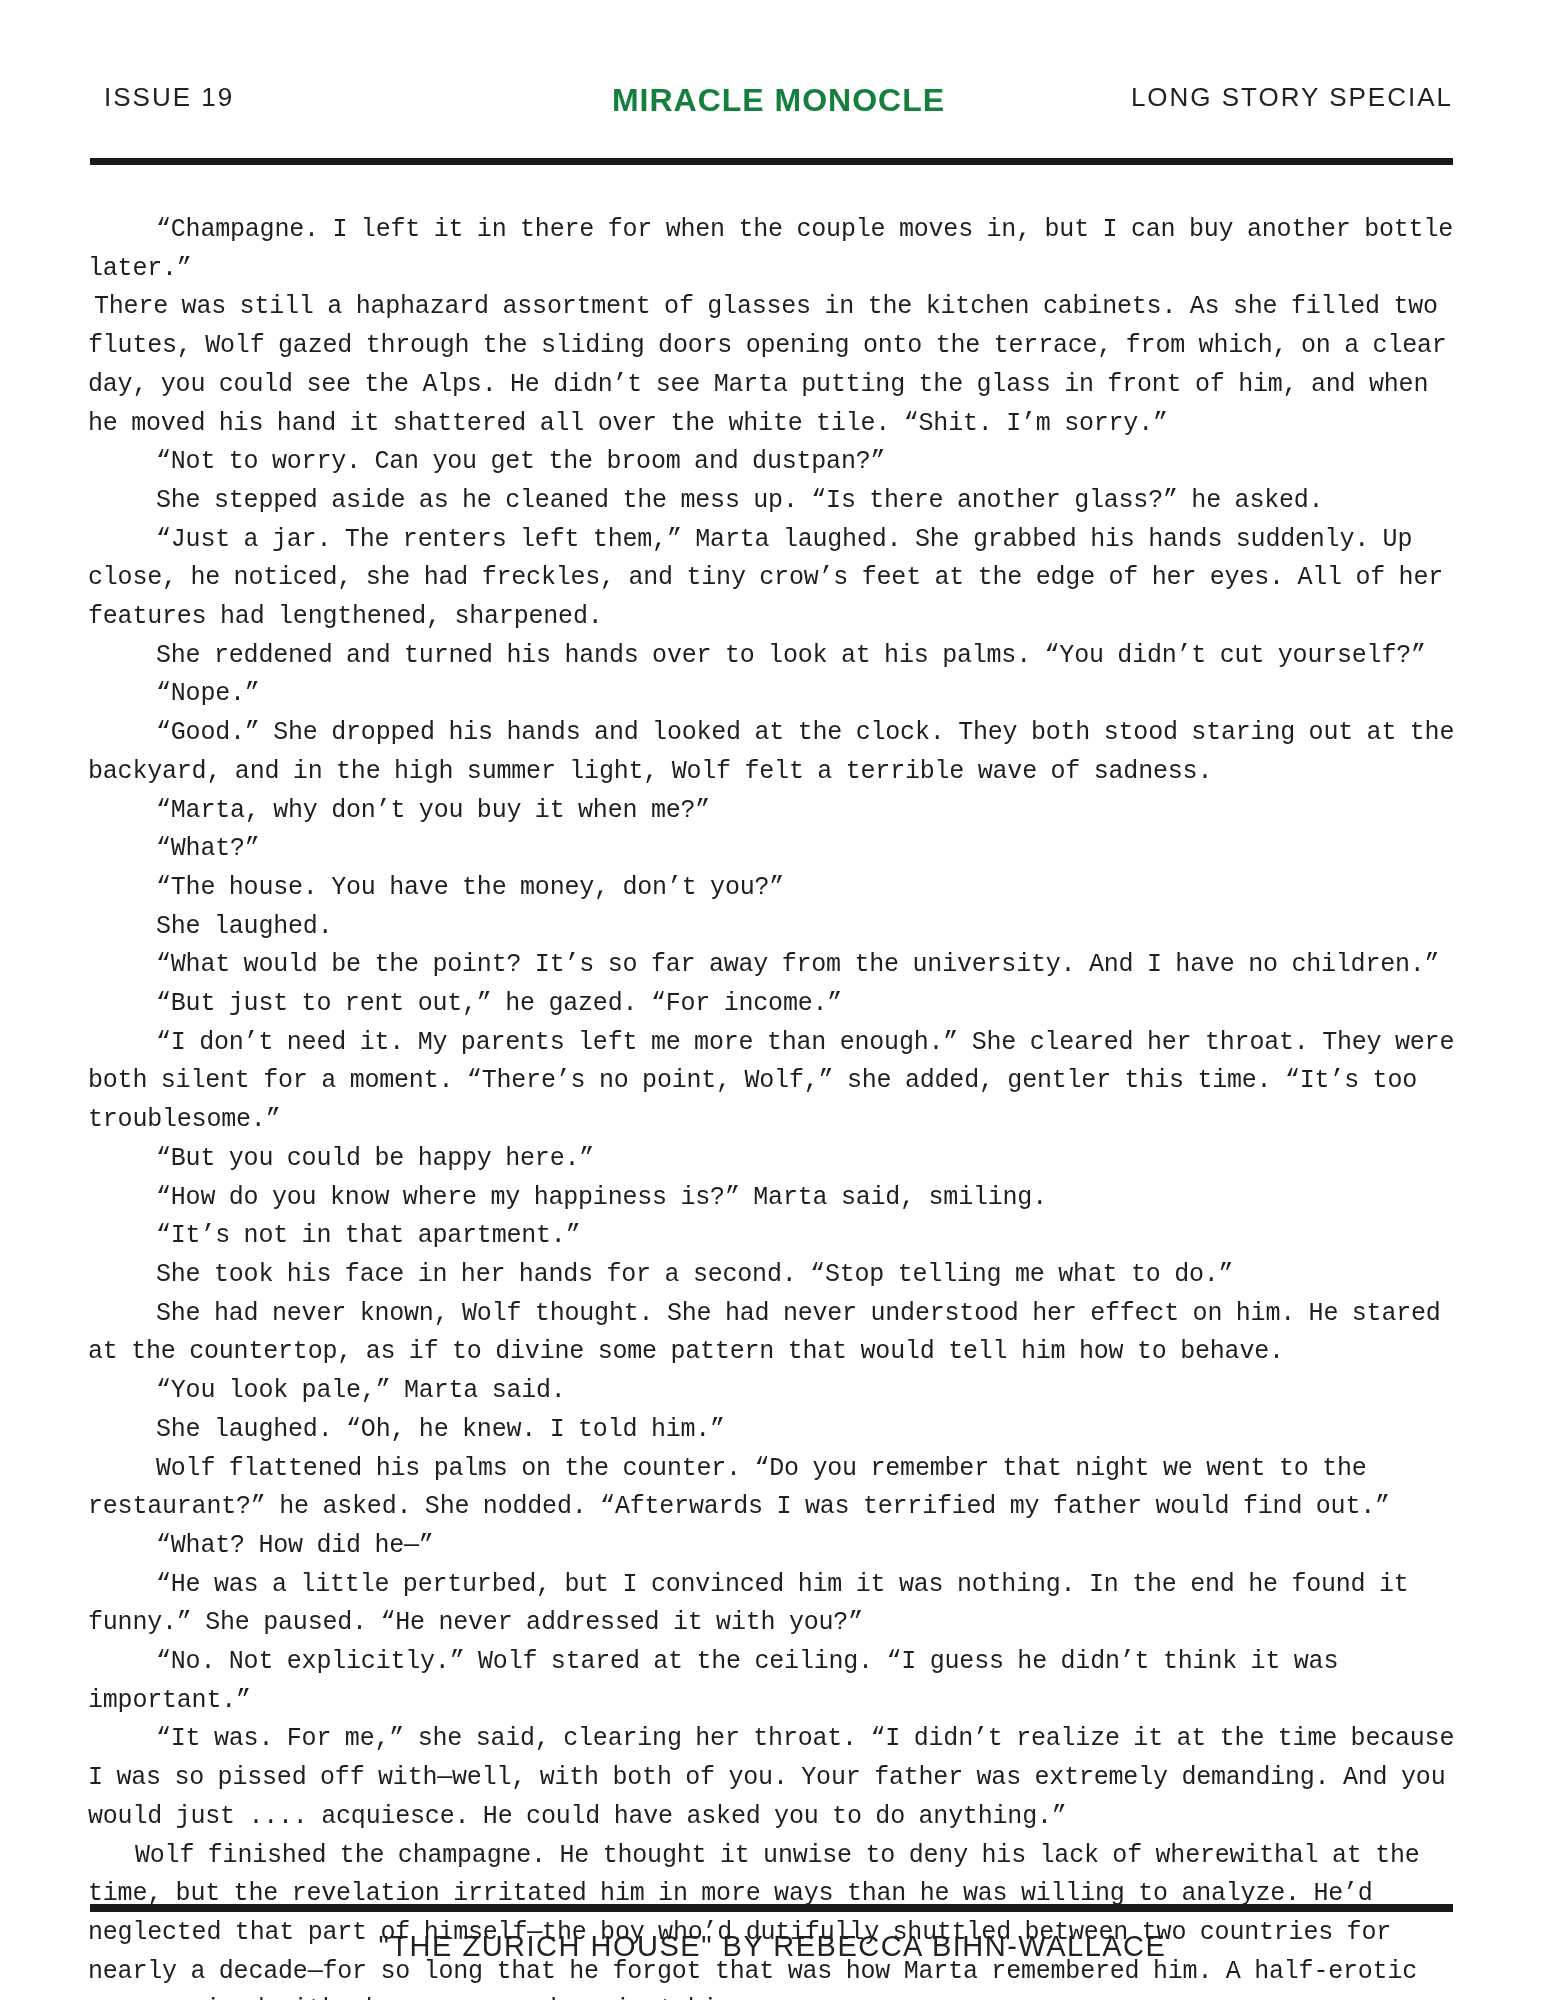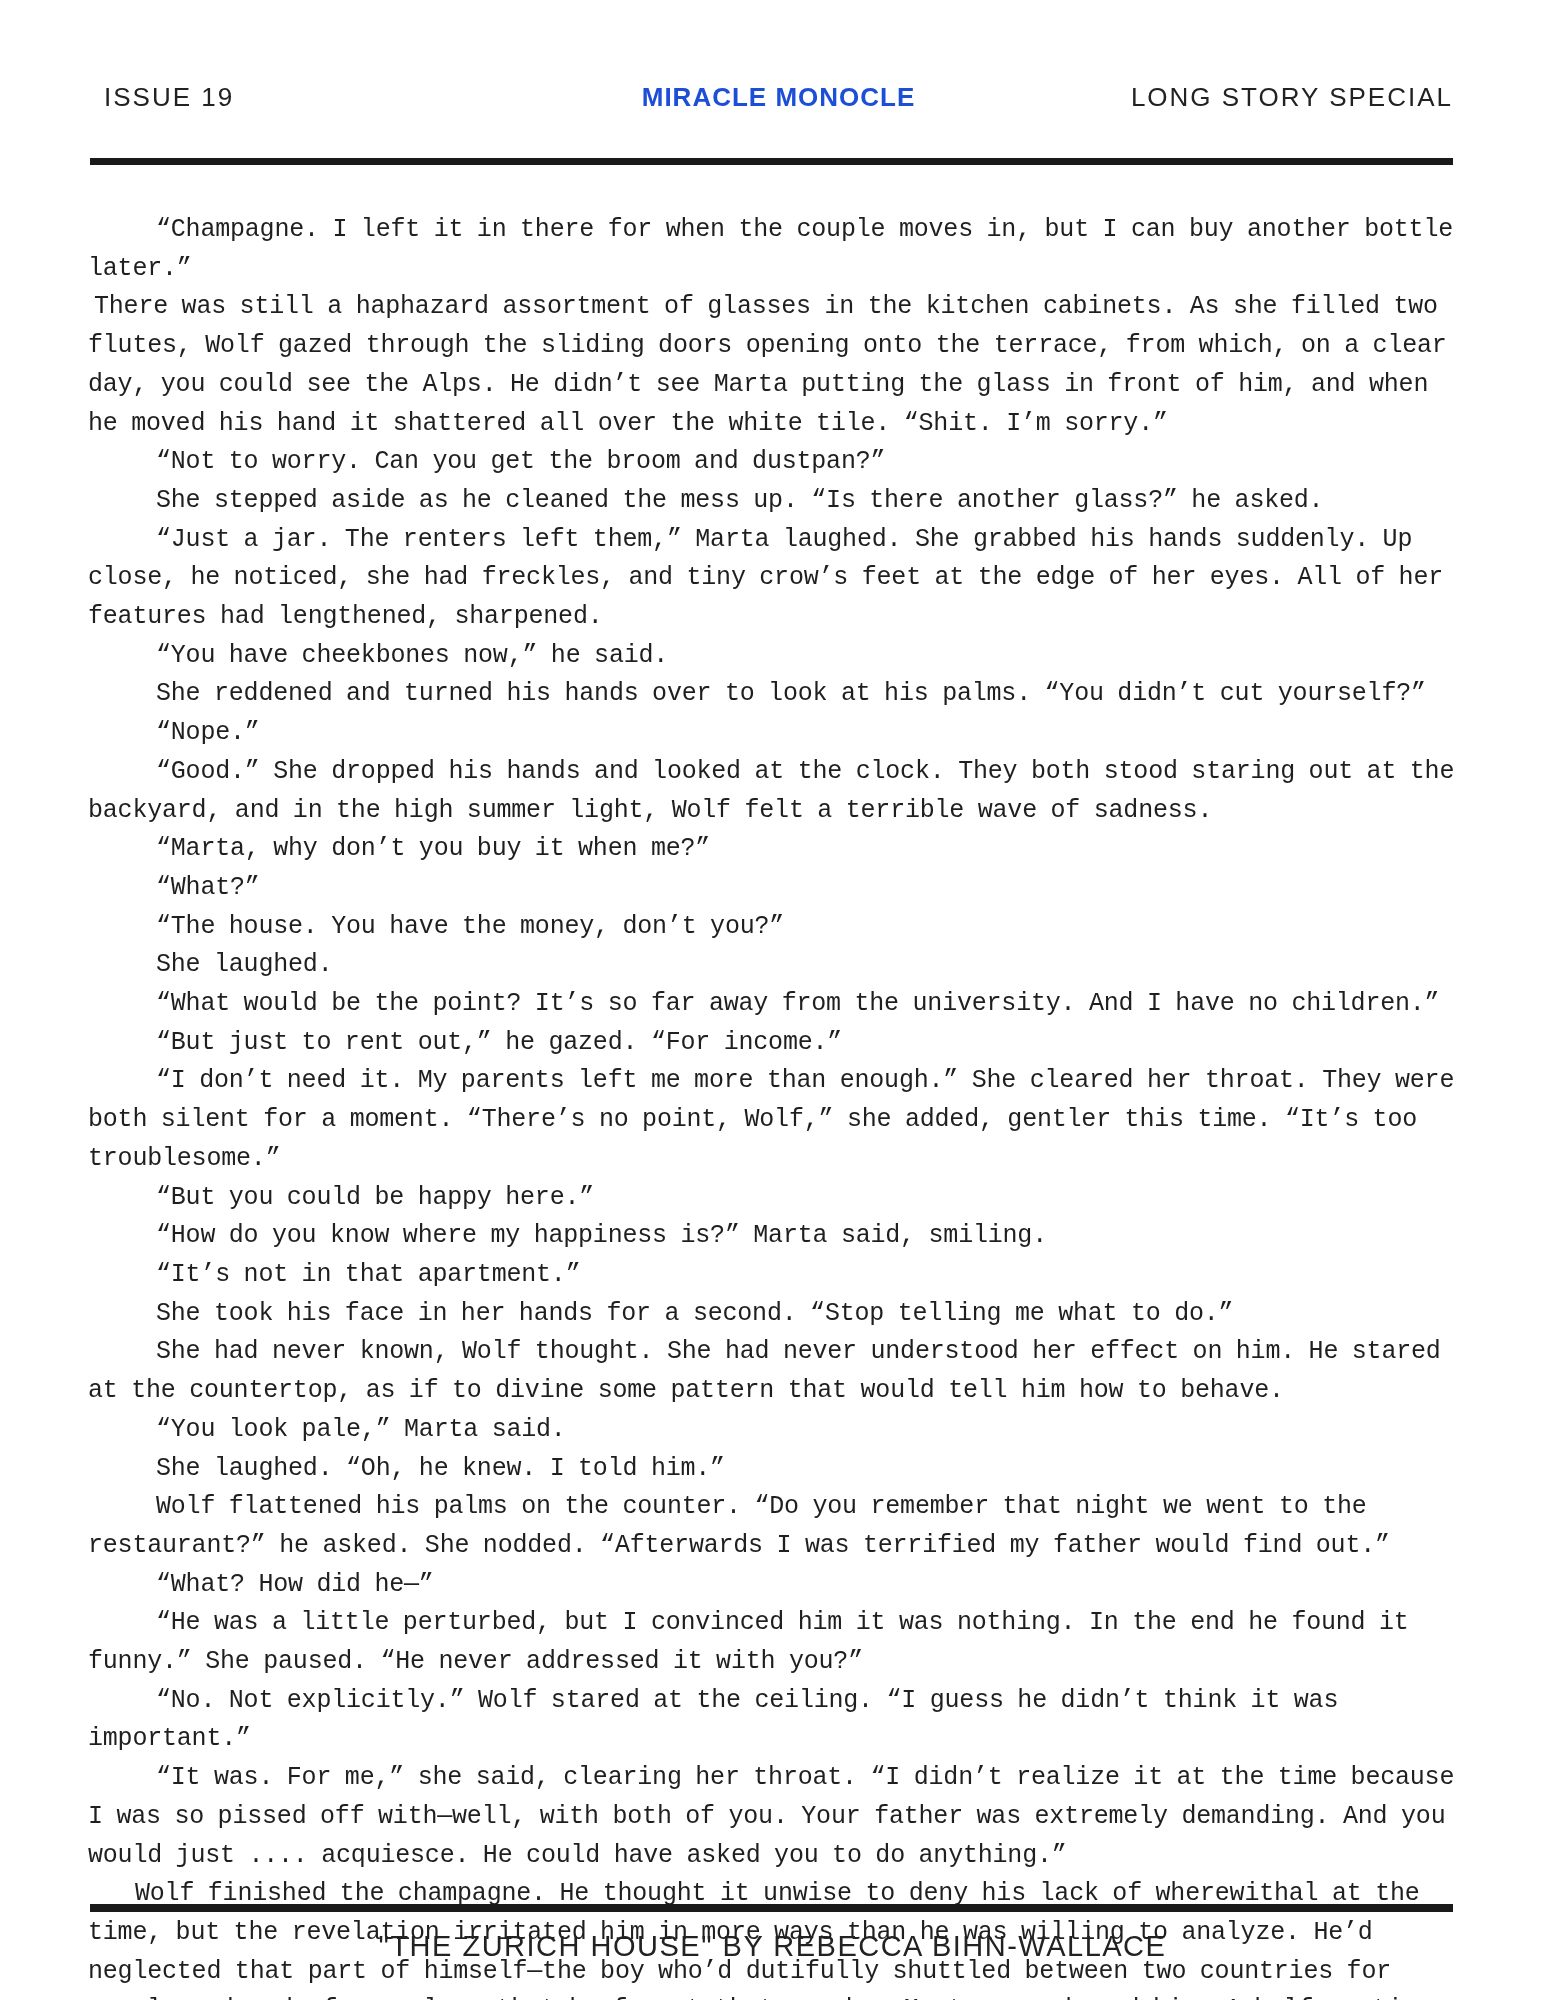--- a/index.html
+++ b/index.html
@@ -32,24 +32,24 @@
     font-size: 26px;
     font-weight: 400;
     letter-spacing: 2px;
     color: #222222;
     white-space: nowrap;
   }
   .header-center {
     position: absolute;
     left: 50%;
     transform: translateX(-50%);
-    font-size: 26px;
+    font-size: 32px;
     font-weight: 700;
     letter-spacing: 1px;
-    color: #1d4ed8;
+    color: #15803d;
     white-space: nowrap;
   }
   .rule {
     position: absolute;
     left: 90px;
     width: 1363px;
     height: 7px;
     background: #1a1a1a;
   }
   .rule-top { top: 158px; }
@@ -100,21 +100,20 @@
   </div>
 
   <div class="rule rule-top"></div>
 
   <div class="story-body">
       <p class="para indent-dialog">“Champagne. I left it in there for when the couple moves in, but I can buy another bottle later.”</p>
       <p class="para indent-space">There was still a haphazard assortment of glasses in the kitchen cabinets. As she filled two flutes, Wolf gazed through the sliding doors opening onto the terrace, from which, on a clear day, you could see the Alps. He didn’t see Marta putting the glass in front of him, and when he moved his hand it shattered all over the white tile. “Shit. I’m sorry.”</p>
       <p class="para indent-dialog">“Not to worry. Can you get the broom and dustpan?”</p>
       <p class="para indent-dialog">She stepped aside as he cleaned the mess up. “Is there another glass?” he asked.</p>
       <p class="para indent-dialog">“Just a jar. The renters left them,” Marta laughed. She grabbed his hands suddenly. Up close, he noticed, she had freckles, and tiny crow’s feet at the edge of her eyes. All of her features had lengthened, sharpened.</p>
-      <p class="para indent-dialog">“You have cheekbones now,” he said.</p>
       <p class="para indent-dialog">She reddened and turned his hands over to look at his palms. “You didn’t cut yourself?”</p>
       <p class="para indent-dialog">“Nope.”</p>
       <p class="para indent-dialog">“Good.” She dropped his hands and looked at the clock. They both stood staring out at the backyard, and in the high summer light, Wolf felt a terrible wave of sadness.</p>
       <p class="para indent-dialog">“Marta, why don’t you buy it when me?”</p>
       <p class="para indent-dialog">“What?”</p>
       <p class="para indent-dialog">“The house. You have the money, don’t you?”</p>
       <p class="para indent-dialog">She laughed.</p>
       <p class="para indent-dialog">“What would be the point? It’s so far away from the university. And I have no children.”</p>
       <p class="para indent-dialog">“But just to rent out,” he gazed. “For income.”</p>
       <p class="para indent-dialog">“I don’t need it. My parents left me more than enough.” She cleared her throat. They were both silent for a moment. “There’s no point, Wolf,” she added, gentler this time. “It’s too troublesome.”</p>

